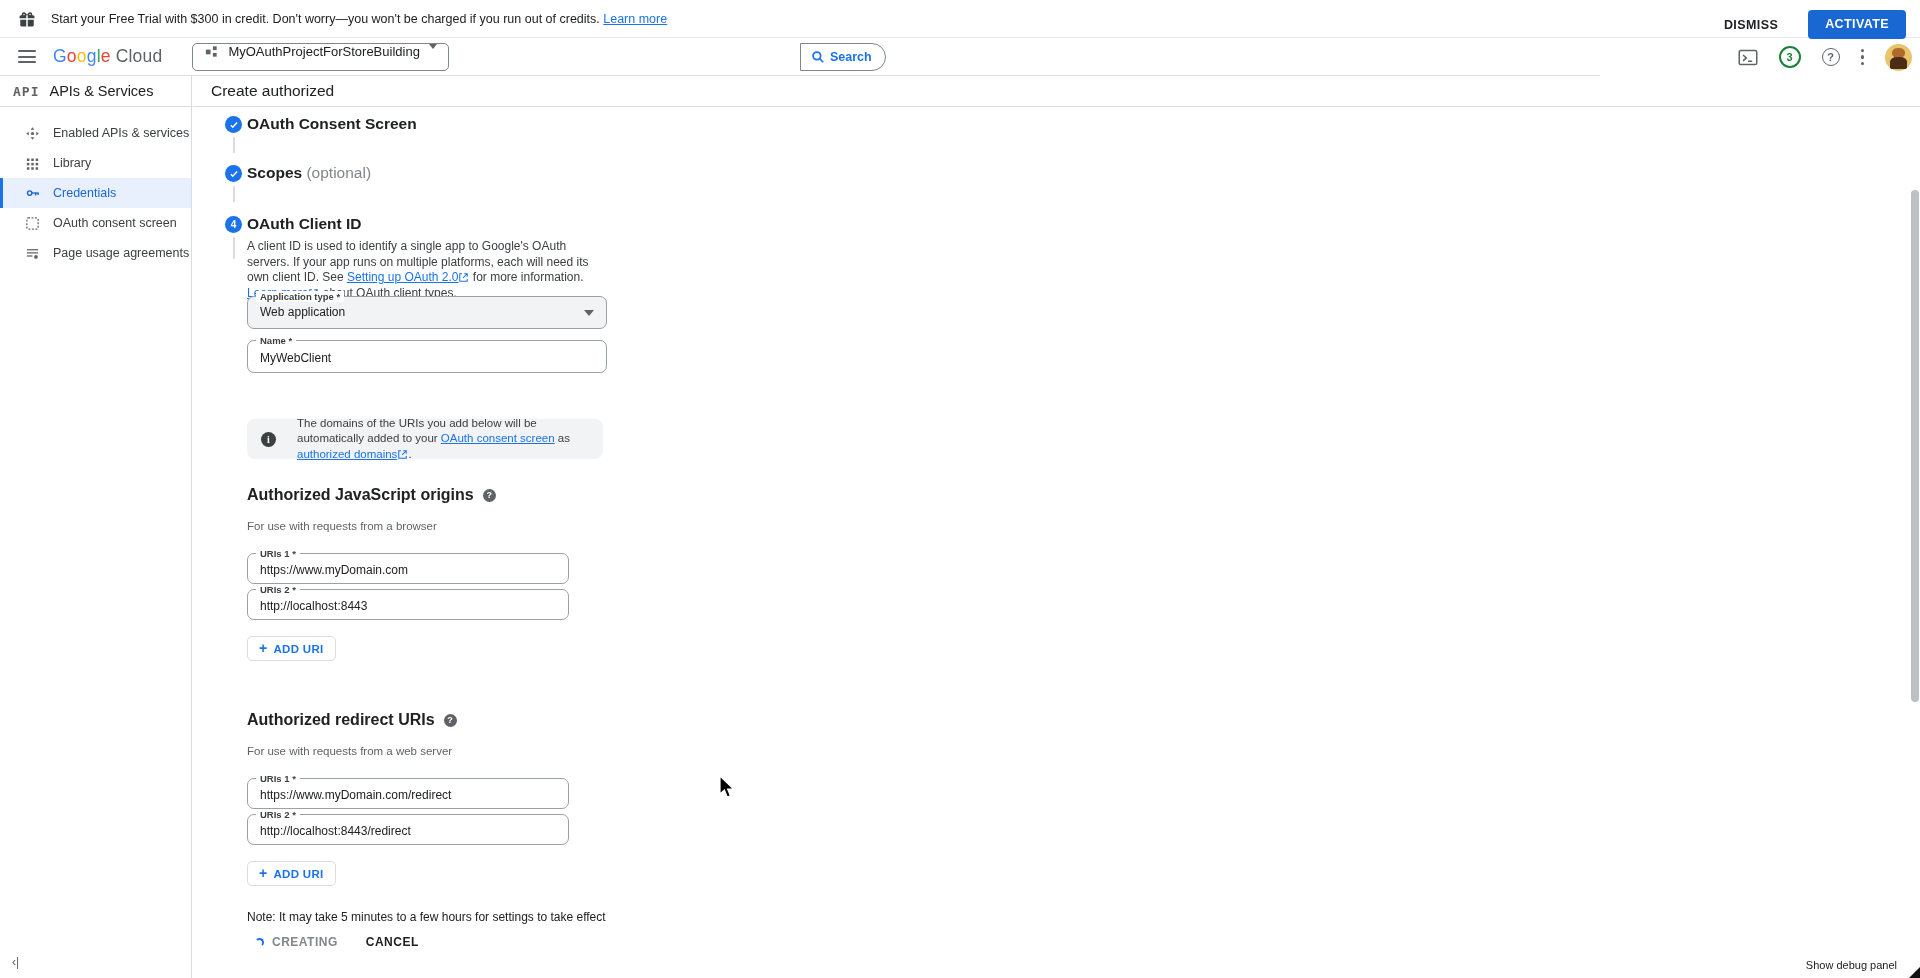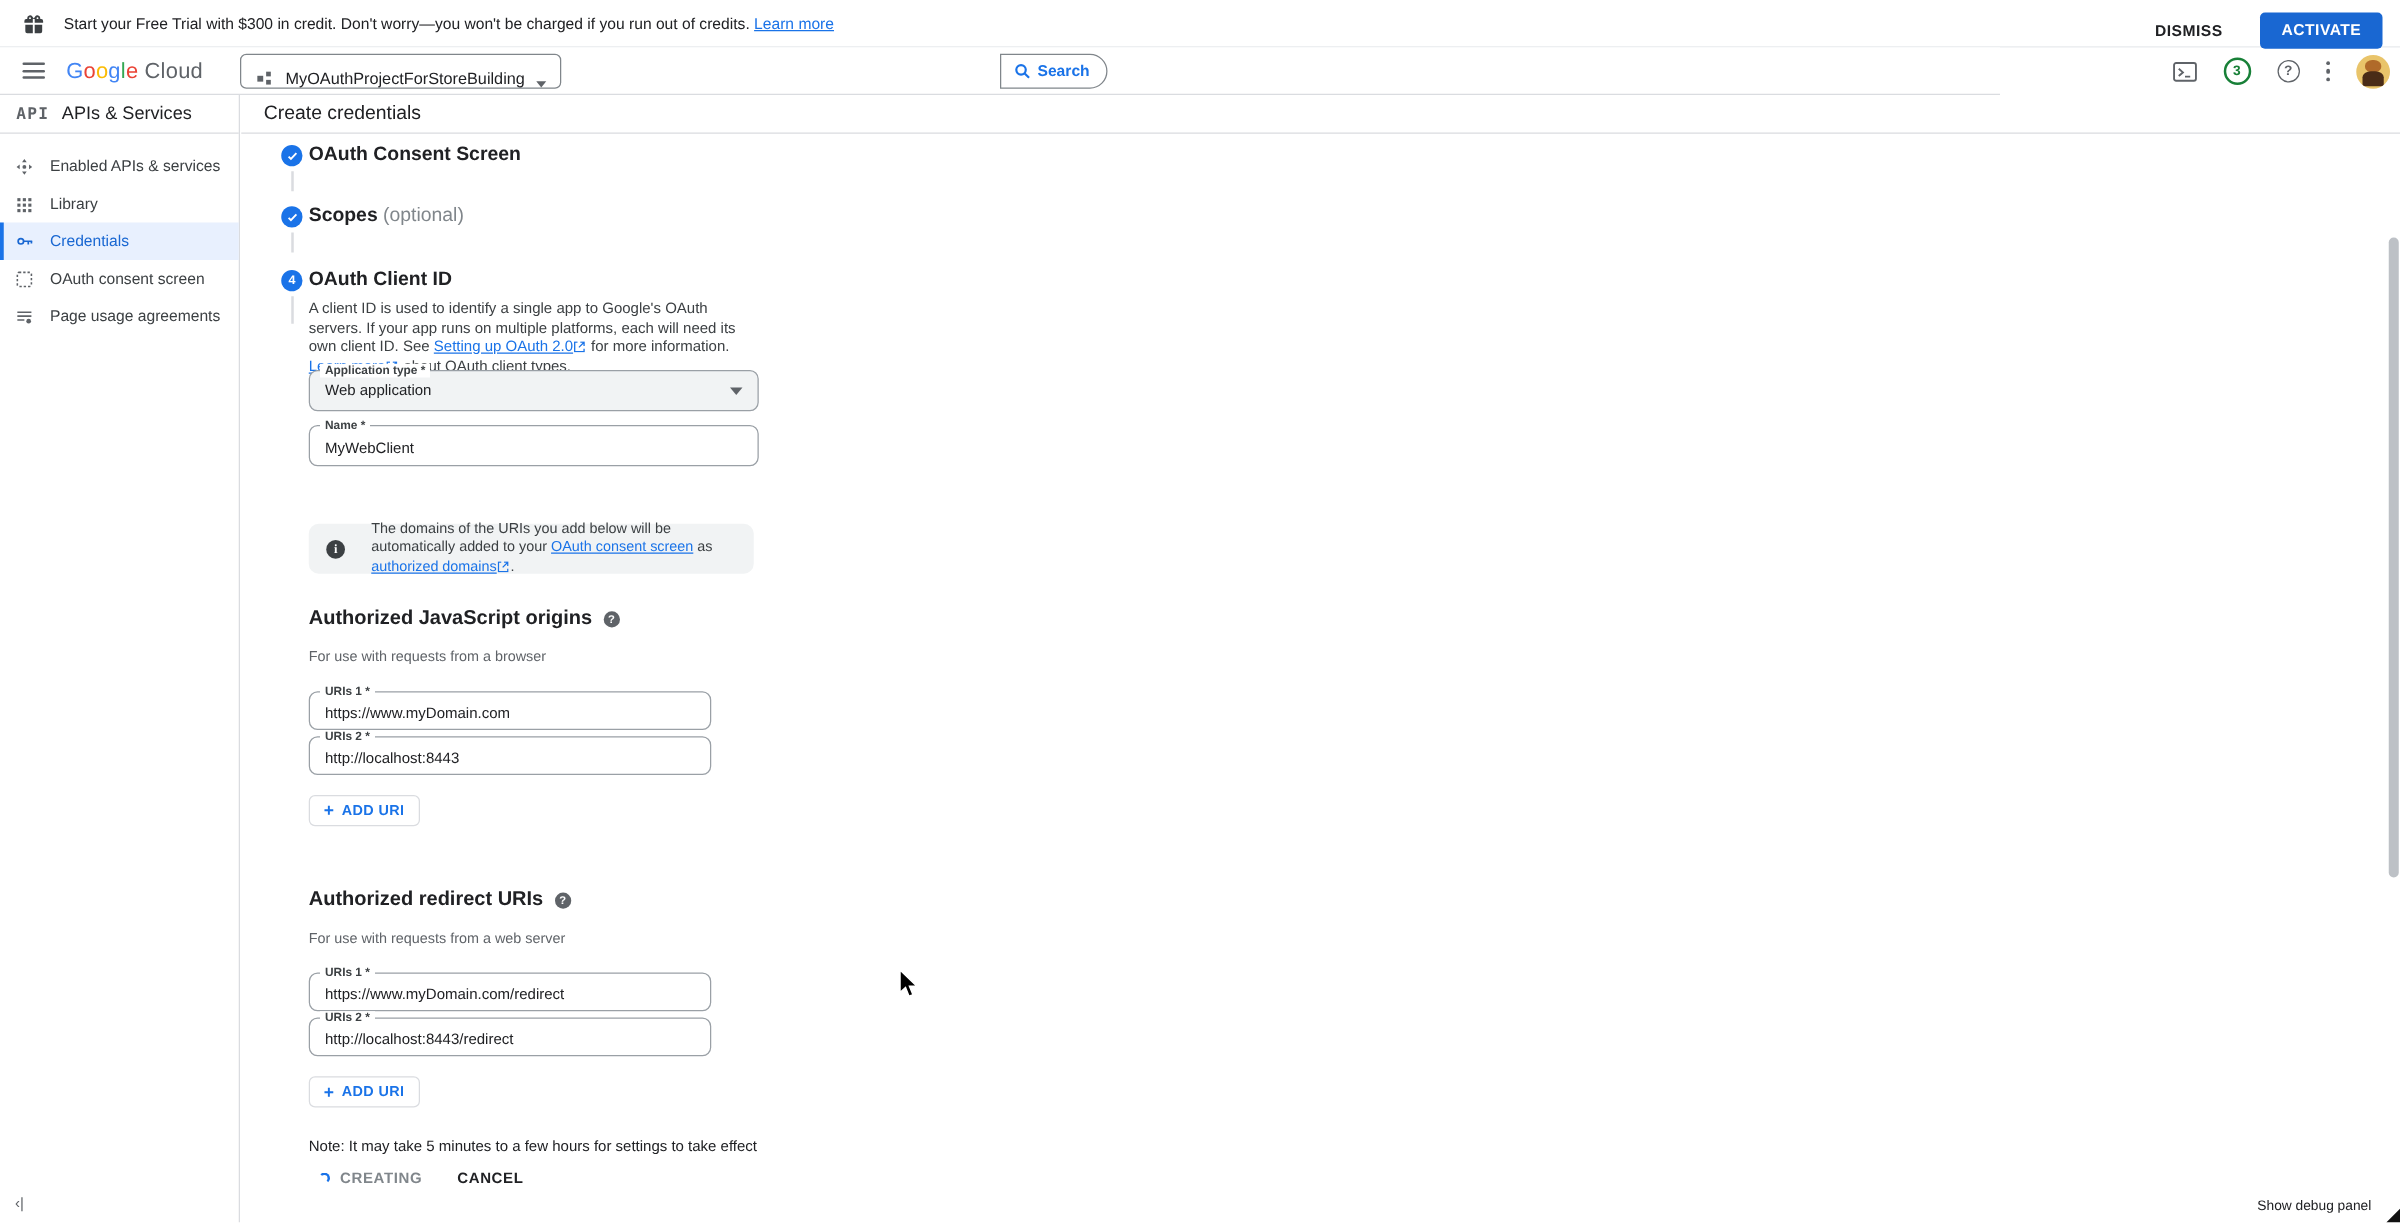--- a/index.html
+++ b/index.html
@@ -22,21 +22,21 @@
     letter-spacing:.4px; padding:0 17px; height:29px; line-height:29px; border-radius:4px; cursor:pointer; }
 
   
   .appbar { position:absolute; top:38px; left:0; width:1600px; height:38px;
     display:flex; align-items:center; background:#fff; border-bottom:1px solid #dadce0; padding-left:18px; }
   .hamburger { width:18px; cursor:pointer; }
   .hamburger div { height:2px; background:#5f6368; margin:3.5px 0; border-radius:1px; }
   .logo { margin-left:17px; font-size:17.5px; letter-spacing:.2px; white-space:nowrap; }
   .lg-b { color:#4285F4; } .lg-r { color:#EA4335; } .lg-y { color:#FBBC05; } .lg-g { color:#34A853; }
   .lg-cloud { color:#5f6368; margin-left:5px; }
-  .project-btn { margin-left:30px; display:flex; align-items:flex-end; gap:9px;
+  .project-btn { margin-left:30px; display:flex; align-items:flex-start; gap:9px;
     height:28px; padding:0 11px; border:1px solid #80868b; border-radius:5px; font-size:13px; cursor:pointer; }
   .caret-down { width:0; height:0; border-left:4.5px solid transparent; border-right:4.5px solid transparent; border-top:5.5px solid #5f6368; }
 
   .search-wrap { position:absolute; left:800px; top:43px; height:28px; display:flex; }
   .search-input { width:458px; height:28px; background:#f1f3f4; border:1px solid #80868b;
     border-right:none; border-radius:5px 0 0 5px; padding:0 13px; font-size:12.5px; color:#202124;
     font-family:"Liberation Sans",sans-serif; outline:none; }
   .search-input::placeholder { color:#5f6368; }
   .search-btn { height:28px; padding:0 13px 0 10px; background:#fff; border:1px solid #80868b;
     border-radius:0 14px 14px 0; display:flex; align-items:center; gap:5px;
@@ -54,21 +54,21 @@
   .avatar::before { content:""; position:absolute; left:7px; top:4px; width:13px; height:10px; border-radius:45%; background:#b06a2a; }
   .avatar::after { content:""; position:absolute; left:5px; top:13px; width:17px; height:12px; border-radius:40% 40% 0 0; background:#4a2c17; }
 
   
   .sidebar { position:absolute; top:76px; left:0; width:192px; bottom:0; background:#fff; border-right:1px solid #dadce0; }
   .sidebar-head { height:31px; display:flex; align-items:center; gap:10px; padding-left:13px; border-bottom:1px solid #dadce0; }
   .api-logo { font-family:"DejaVu Sans Mono", monospace; font-weight:bold; font-size:13px; letter-spacing:1px; color:#5f6368; }
   .sidebar-title { font-size:14.5px; color:#202124; }
   .nav { padding-top:11px; }
   .nav-item { position:relative; height:30px; display:flex; align-items:center; gap:13px;
-    padding-left:12px; font-size:12.5px; color:#3c4043; cursor:pointer; }
+    padding-left:25px; font-size:12.5px; color:#3c4043; cursor:pointer; }
   .nav-item .nicon { width:15px; display:flex; }
   .nav-item.selected { background:#e8f0fe; color:#1967d2; }
   .nav-item.selected::before { content:""; position:absolute; left:0; top:0; bottom:0; width:3px; background:#1a73e8; }
   .collapse-btn { position:absolute; left:12px; bottom:9px; color:#5f6368; font-size:12px; cursor:pointer; }
 
   
   .main { position:absolute; left:193px; top:76px; right:0; bottom:0; background:#fff; }
   .main-head { position:absolute; top:0; left:0; right:0; height:31px; border-bottom:1px solid #dadce0;
     display:flex; align-items:center; padding-left:18px; font-size:15.5px; color:#202124; }
 
@@ -247,21 +247,21 @@
             <circle cx="17.5" cy="17.5" r="3" fill="#5f6368" stroke="none"></circle>
           </svg>
       </span>
       <span>Page usage agreements</span>
     </div>
   </div>
   <span class="collapse-btn">‹|</span>
 </div>
 
 <div class="main">
-  <div class="main-head">Create credentials</div>
+  <div class="main-head">Create authorized</div>
 
   <div class="step-circle" style="top:40px">
     <svg width="10" height="10" viewBox="0 0 16 16" fill="none" stroke="#fff" stroke-width="2.4">
         <path d="M3 8.5l3 3 7-7.5"></path>
       </svg>
   </div>
   <div class="step-title" style="top:39px">OAuth Consent Screen</div>
   <div class="connector" style="top:61px;height:16px"></div>
 
   <div class="step-circle" style="top:89px">

